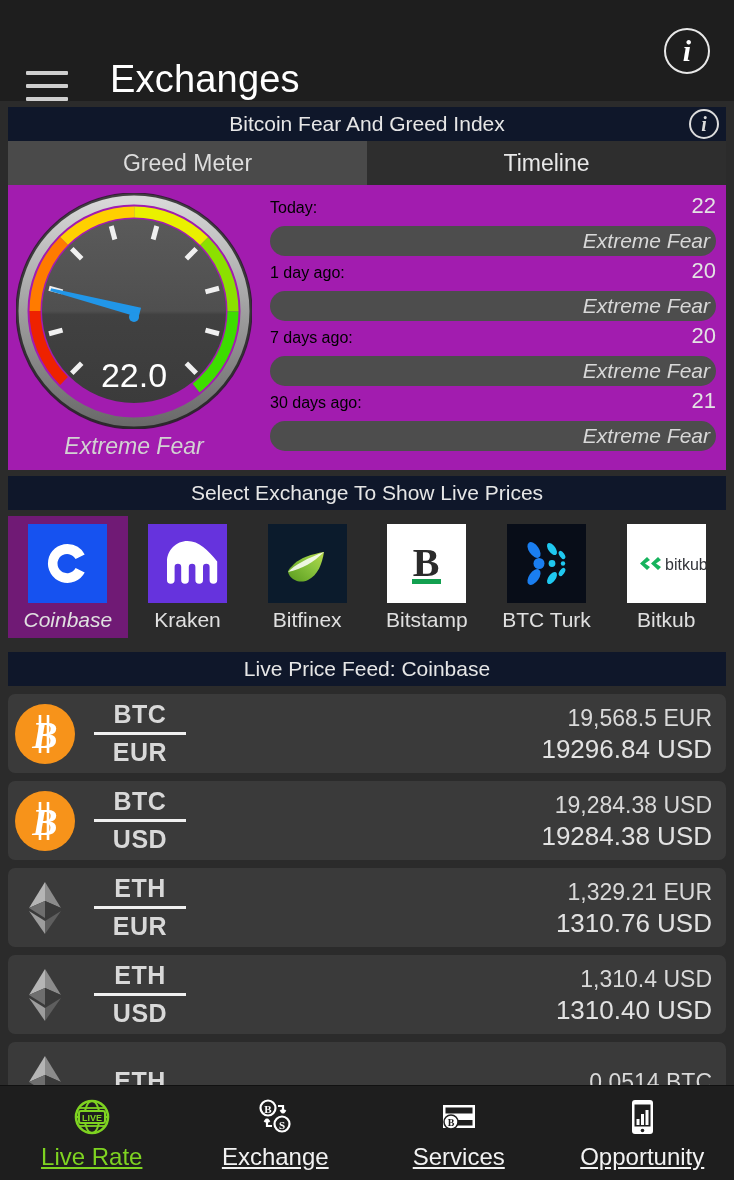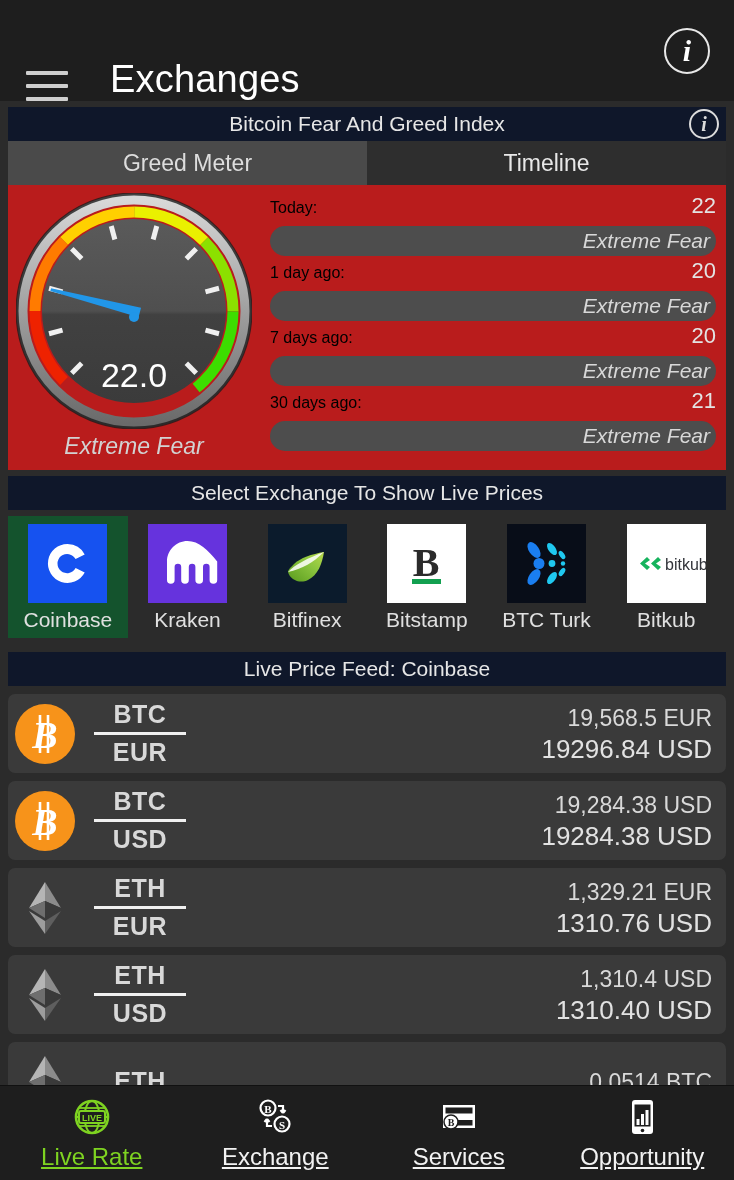--- a/index.html
+++ b/index.html
@@ -34,42 +34,42 @@
 
   
   .section-bar {
     margin: 6px 8px 0 8px; height: 34px; background: #0f172a;
     display: flex; align-items: center; justify-content: center; position: relative;
   }
   .section-bar .label { color: #e6e6e6; font-size: 21px; }
   .section-bar .right-icon { position: absolute; right: 7px; top: 50%; transform: translateY(-50%); }
 
   
-  .fg-card { margin: 0 8px; background: #b91c1c; }
+  .fg-card { margin: 0 8px; background: #a21caf; }
   .fg-tabs { display: flex; height: 44px; }
   .fg-tab { flex: 1 1 50%; display: flex; align-items: center; justify-content: center; font-size: 23px; }
   .fg-tab.active { background: #4a4a4a; color: #dddddd; }
   .fg-tab.inactive { background: #2e2e2e; color: #e8e8e8; }
 
   .fg-body { display: flex; padding: 0; }
   .gauge-wrap { width: 252px; flex: 0 0 252px; display: flex; flex-direction: column; align-items: center; padding-top: 8px; }
   .gauge-caption { font-size: 23px; color: #d2d2d2; font-style: italic; margin-top: 4px; margin-bottom: 10px; }
 
   .timeline-list { flex: 1 1 auto; padding: 8px 10px 6px 10px; }
   .tl-row { display: flex; justify-content: space-between; align-items: baseline; height: 33px; }
   .tl-row .tl-value { color: #e3e3e3; font-size: 22px; }
   .tl-sub { text-align: right; color: #d8d8d8; font-size: 21px; font-style: italic; background: #4d4d4d; border-radius: 16px; height: 30px; line-height: 30px; padding-right: 6px; margin-bottom: 2px; }
 
   
   .exchanges { display: flex; padding: 6px 8px 8px 8px; gap: 0px; }
   .exchange-item {
     flex: 1 1 0; display: flex; flex-direction: column; align-items: center;
     padding: 8px 0 6px 0; cursor: pointer;
   }
-  .exchange-item.selected { background: #14532d; }
+  .exchange-item.selected { background: #701a75; font-style: italic; }
   .exchange-logo { width: 79px; height: 79px; display: flex; align-items: center; justify-content: center; overflow: hidden; }
   .exchange-name { margin-top: 5px; font-size: 21px; color: #e0e0e0; }
 
   
   .feed { padding: 0 8px; }
   .feed-row {
     height: 79px; background: #3a3a3a; border-radius: 7px; margin-top: 8px;
     display: flex; align-items: center; padding: 0 14px 0 6px;
   }
   .coin-icon { width: 62px; height: 62px; flex: 0 0 62px; display: flex; align-items: center; justify-content: center; }

